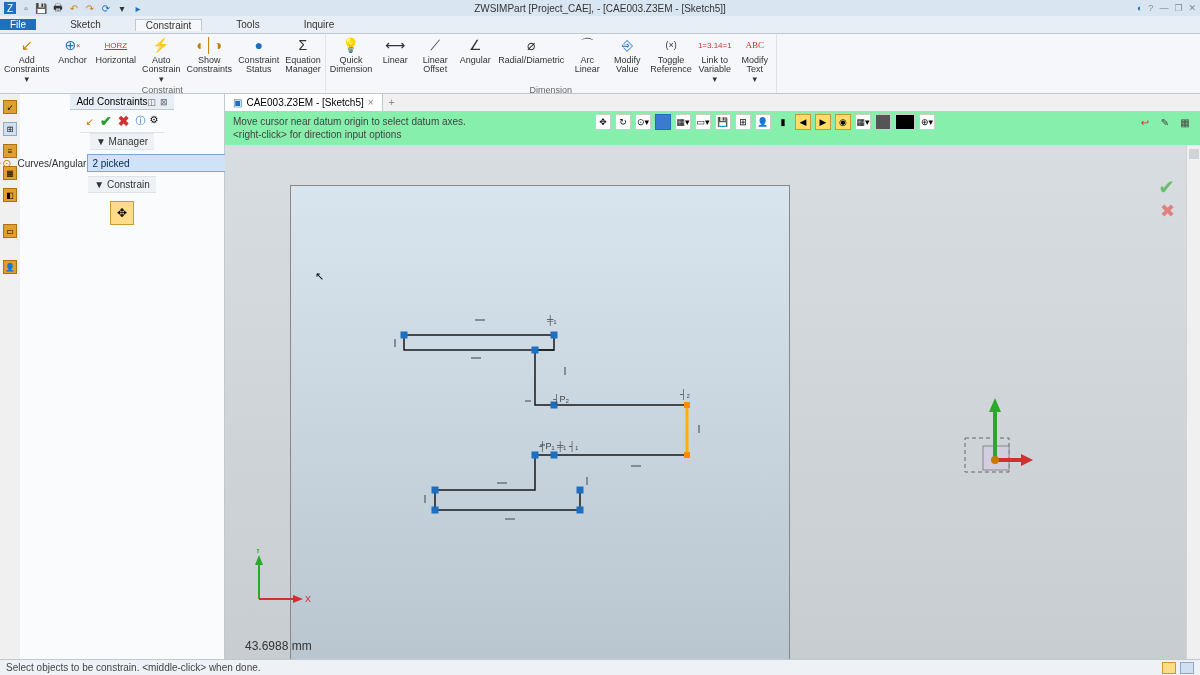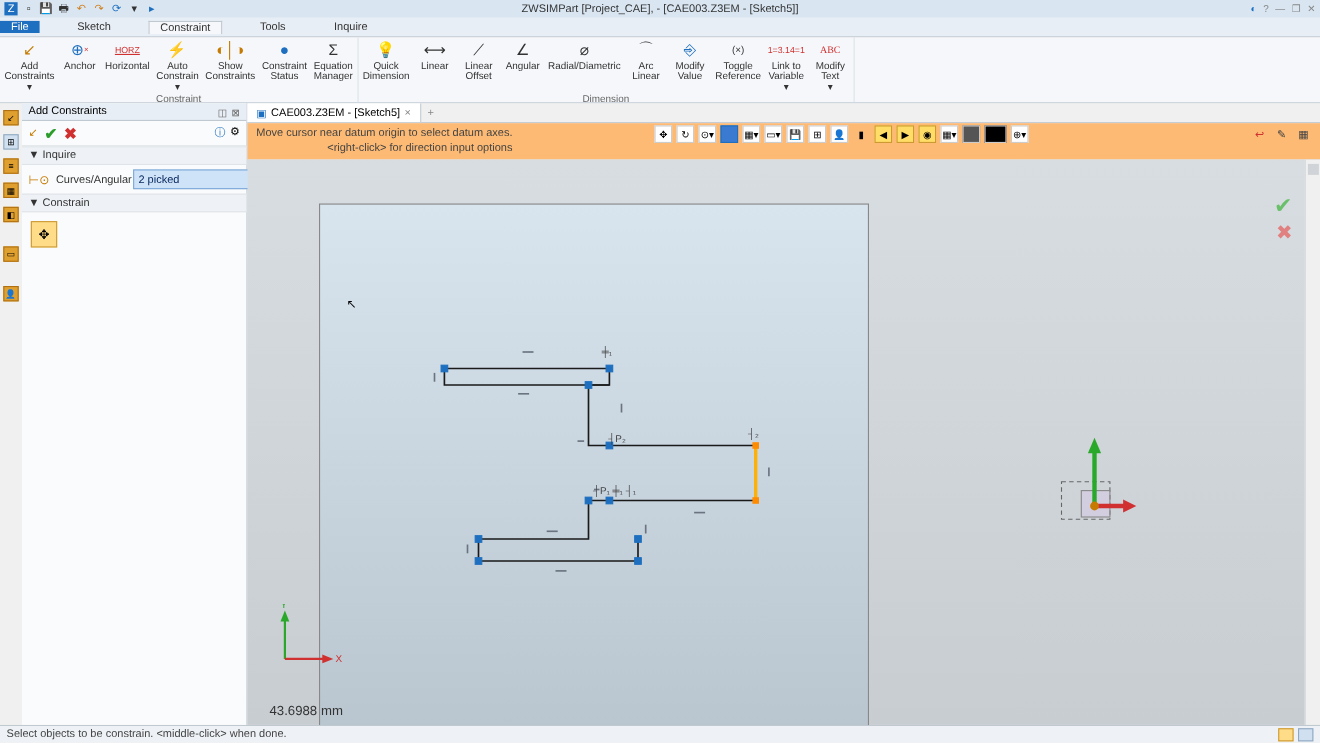--- a/index.html
+++ b/index.html
@@ -26,42 +26,42 @@
 .ribbon-btn .ico { width: 26px; height: 18px; display: flex; align-items: center; justify-content: center; font-size: 14px; color: #c67a00; }
 .ribbon-btn .lbls { display: flex; flex-direction: column; align-items: center; line-height: 1.05; }
 .ribbon-group-label { font-size: 9px; color: #666; padding: 1px 0 2px; }
 
 
 .main { display: flex; height: calc(675px - 16px - 18px - 60px - 16px); }
 .left-rail { width: 20px; background: #f0f0f0; display: flex; flex-direction: column; align-items: center; gap: 8px; padding-top: 6px; }
 .left-rail span { width: 14px; height: 14px; background: #e0a030; border: 1px solid #b07010; font-size: 8px; display:flex; align-items:center; justify-content:center; cursor:pointer; }
 
 
-.panel { width: 205px; background: #fafbfc; border-right: 1px solid #c0c8d0; display: flex; flex-direction: column; font-size: 10px; }
+.panel { width: 205px; background: #fafbfc; border-right: 1px solid #c0c8d0; display: flex; flex-direction: column; font-size: 10px; align-items: center; }
 .panel-title { background: #e8eef5; padding: 2px 6px; border-bottom: 1px solid #c0c8d0; display:flex; justify-content:space-between; align-items:center; }
 .panel-title .pt-icons { display:flex; gap:4px; font-size:9px; color:#666; }
 .panel-actions { padding: 3px 6px; display:flex; gap:6px; align-items:center; border-bottom:1px solid #e0e4e8; }
 .panel-actions .chk { color: #2a9d2a; font-size: 14px; font-weight: bold; }
 .panel-actions .x   { color: #d03030; font-size: 14px; font-weight: bold; }
 .panel-actions .info-icons { margin-left:auto; display:flex; gap:4px; }
 .panel-section-hdr { background: #eef2f6; padding: 2px 6px; border-top:1px solid #e0e4e8; border-bottom:1px solid #e0e4e8; font-weight: normal; color:#333; }
 .panel-row { display:flex; align-items:center; padding: 4px 6px; gap:6px; }
 .panel-row label { width: 64px; color:#333; }
 .panel-row input { flex:1; height:18px; border:1px solid #7aa7d6; background:#cfe3f8; font-size:10px; padding:0 4px; color:#0a2a60; }
 .panel-row .pick-btn { width:16px; height:16px; background:#dfe8d0; border:1px solid #a0b080; font-size:9px; display:flex; align-items:center; justify-content:center; color:#3a6a20; }
 .constraint-icon-box { padding: 8px; }
 .constraint-icon-box .ci { width:24px; height:24px; background:#ffdd88; border:1px solid #cc9933; display:flex; align-items:center; justify-content:center; font-size:12px; }
 
 
 .canvas-col { flex:1; display:flex; flex-direction:column; position:relative; }
 .doc-tabs { height: 18px; background:#f0f0f0; display:flex; align-items:stretch; border-bottom:1px solid #c0c8d0; font-size:10px; }
 .doc-tab { display:flex; align-items:center; gap:4px; padding:0 8px; background:#fff; border-right:1px solid #c0c8d0; }
 .doc-tab .close { color:#888; cursor:pointer; }
 .doc-tab-add { width:18px; display:flex; align-items:center; justify-content:center; color:#888; cursor:pointer; }
-.hint-bar { padding: 4px 8px; font-size:10px; color:#444; background:#fdba74; line-height:1.25; display:flex; justify-content:space-between; align-items:flex-start;text-align:right; }
+.hint-bar { padding: 4px 8px; font-size:10px; color:#444; background:#86efac; line-height:1.25; display:flex; justify-content:space-between; align-items:flex-start; }
 .hint-bar .hb-right { display:flex; gap:6px; align-items:center; }
 .hb-ico { width:14px; height:14px; display:inline-flex; align-items:center; justify-content:center; font-size:10px; }
 
 .view-toolbar { position:absolute; top:20px; left:370px; display:flex; gap:4px; align-items:center; z-index:3; }
 .vt-btn { width:16px; height:16px; display:flex; align-items:center; justify-content:center; background:#fff; border:1px solid #ccc; font-size:9px; cursor:pointer; }
 .vt-btn.active { background:#ffdd66; border-color:#cc9933; }
 
 .canvas-wrap { flex:1; position:relative; overflow:hidden; background: linear-gradient(180deg, #d8dde2 0%, #c8cdd2 100%); }
 .sketch-area { position:absolute; left:65px; top:40px; width:500px; height:495px; background: linear-gradient(180deg, #d8e4ee 0%, #b8c4ce 100%); border:1px solid #888; }
 svg.sketch { position:absolute; left:0; top:0; }
@@ -269,21 +269,21 @@
     </div>
     <div class="panel-actions">
       <span style="color:#c67a00;">↙</span>
       <span class="chk">✔</span>
       <span class="x">✖</span>
       <span class="info-icons">
         <span style="color:#1e6fbf;">ⓘ</span>
         <span>⚙</span>
       </span>
     </div>
-    <div class="panel-section-hdr">▼ Inquire</div>
+    <div class="panel-section-hdr">▼ Manager</div>
     <div class="panel-row">
       <span style="color:#c67a00;font-size:11px;">⊢⊙</span>
       <label>Curves/Angular</label>
       <input type="text" value="2 picked" style="">
       <span class="pick-btn">⬆</span>
     </div>
     <div class="panel-section-hdr">▼ Constrain</div>
     <div class="constraint-icon-box">
       <div class="ci">✥</div>
     </div>

